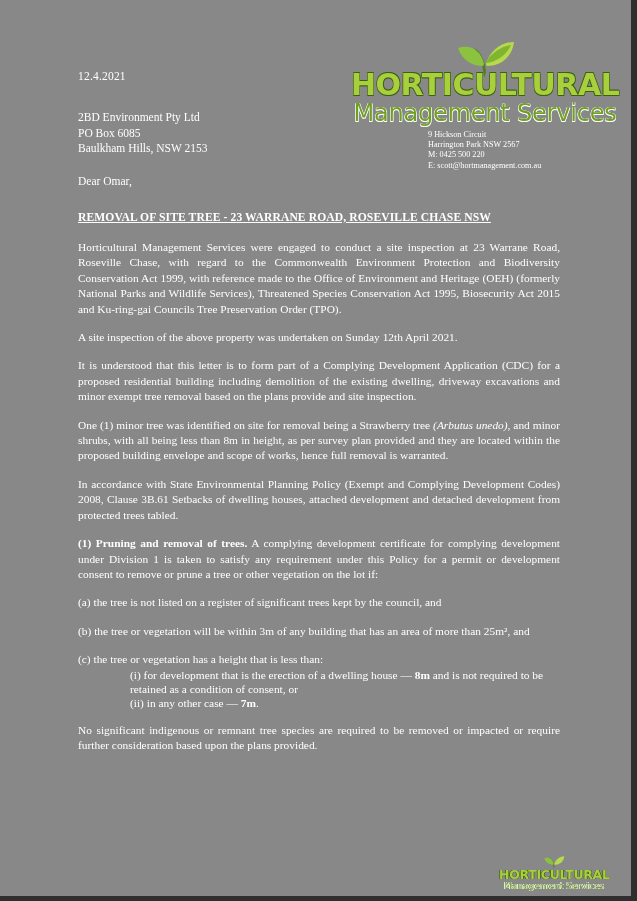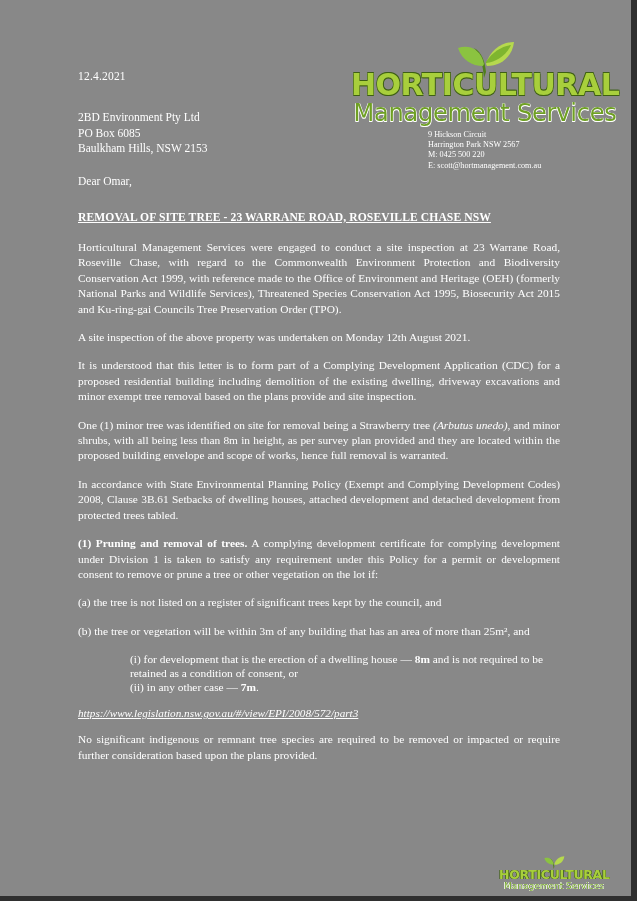--- a/index.html
+++ b/index.html
@@ -229,42 +229,42 @@
       <div>M: 0425 500 220</div>
       <div>E: scott@hortmanagement.com.au</div>
     </div>
 
     <div class="subject">REMOVAL OF SITE TREE - 23 WARRANE ROAD, ROSEVILLE CHASE NSW</div>
 
     <div class="body-area">
 
       <p class="para">Horticultural Management Services were engaged to conduct a site inspection at 23 Warrane Road, Roseville Chase, with regard to the Commonwealth Environment Protection and Biodiversity Conservation Act 1999, with reference made to the Office of Environment and Heritage (OEH) (formerly National Parks and Wildlife Services), Threatened Species Conservation Act 1995, Biosecurity Act 2015 and Ku-ring-gai Councils Tree Preservation Order (TPO).</p>
 
-      <p class="para">A site inspection of the above property was undertaken on Monday 12th August 2021.</p>
+      <p class="para">A site inspection of the above property was undertaken on Sunday 12th April 2021.</p>
 
       <p class="para">It is understood that this letter is to form part of a Complying Development Application (CDC) for a proposed residential building including demolition of the existing dwelling, driveway excavations and minor exempt tree removal based on the plans provide and site inspection.</p>
 
       <p class="para"><span>One (1) minor tree was identified on site for removal being a Strawberry tree </span><span class="i">(Arbutus unedo)</span><span>, and minor shrubs, with all being less than 8m in height, as per survey plan provided and they are located within the proposed building envelope and scope of works, hence full removal is warranted.</span></p>
 
       <p class="para">In accordance with State Environmental Planning Policy (Exempt and Complying Development Codes) 2008, Clause 3B.61 Setbacks of dwelling houses, attached development and detached development from protected trees tabled.</p>
 
       <p class="para"><span class="b">(1) Pruning and removal of trees.</span><span> A complying development certificate for complying development under Division 1 is taken to satisfy any requirement under this Policy for a permit or development consent to remove or prune a tree or other vegetation on the lot if:</span></p>
 
       <div class="list-item">(a) the tree is not listed on a register of significant trees kept by the council, and</div>
 
       <div class="list-item">(b) the tree or vegetation will be within 3m of any building that has an area of more than 25m², and</div>
 
       <div class="list-item">
+        <div>(c) the tree or vegetation has a height that is less than:</div>
         <div class="sub-list">
           <div><span>(i) for development that is the erection of a dwelling house — </span><span class="b">8m</span><span> and is not required to be retained as a condition of consent, or</span></div>
           <div><span>(ii) in any other case — </span><span class="b">7m</span><span>.</span></div>
         </div>
       </div>
 
-      <div class="url">https://www.legislation.nsw.gov.au/#/view/EPI/2008/572/part3</div>
 
       <p class="para">No significant indigenous or remnant tree species are required to be removed or impacted or require further consideration based upon the plans provided.</p>
 
     </div>
 
     <div class="footer-logo">
       <div class="footer-leaf">
         <svg width="30" height="15" viewBox="0 0 70 42" xmlns="http://www.w3.org/2000/svg">
           <path d="M34 42 C33 30 31 20 24 12 C32 16 35 26 36 36 Z" fill="#4f7f1a"></path>
           <path d="M33 30 C22 30 12 24 8 12 C20 8 31 14 34 28 Z" fill="#8bc340"></path>

